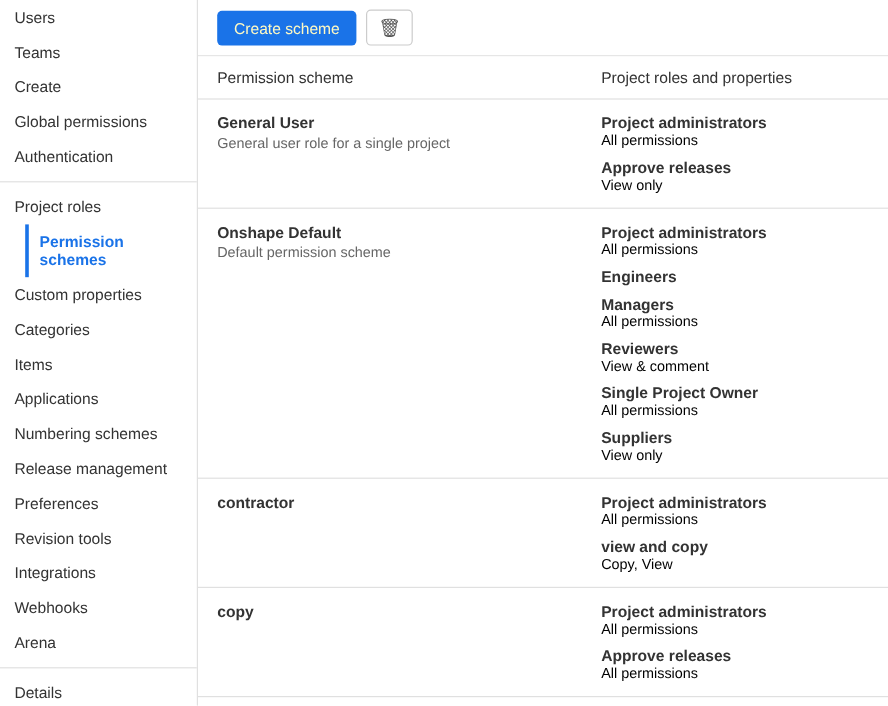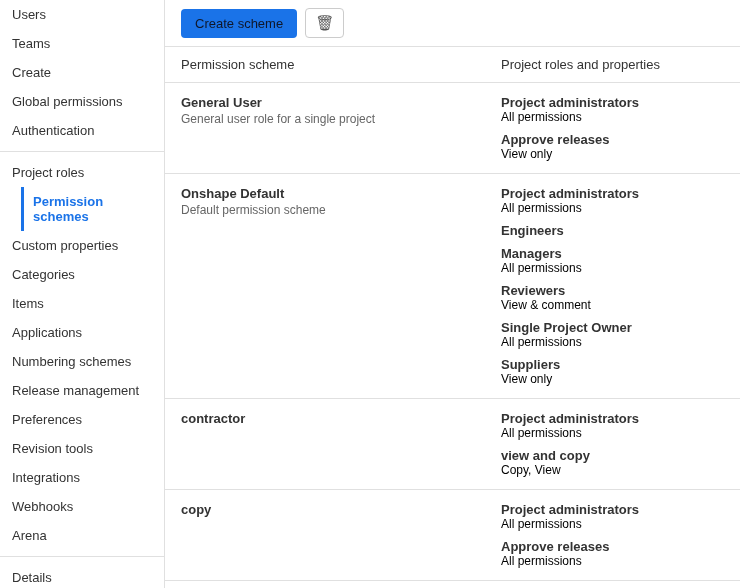--- a/index.html
+++ b/index.html
@@ -45,21 +45,21 @@
     
     .toolbar {
       display: flex;
       align-items: center;
       padding: 8px 16px;
       border-bottom: 1px solid #e0e0e0;
       gap: 8px;
     }
     .btn-create {
       background: #1a73e8;
-      color: #0f172a;
+      color: #fef9c3;
       border: none;
       border-radius: 4px;
       padding: 7px 14px;
       font-size: 13px;
       font-weight: 500;
       cursor: pointer;
     }
     .btn-delete {
       background: #fff;
       border: 1px solid #ccc;

